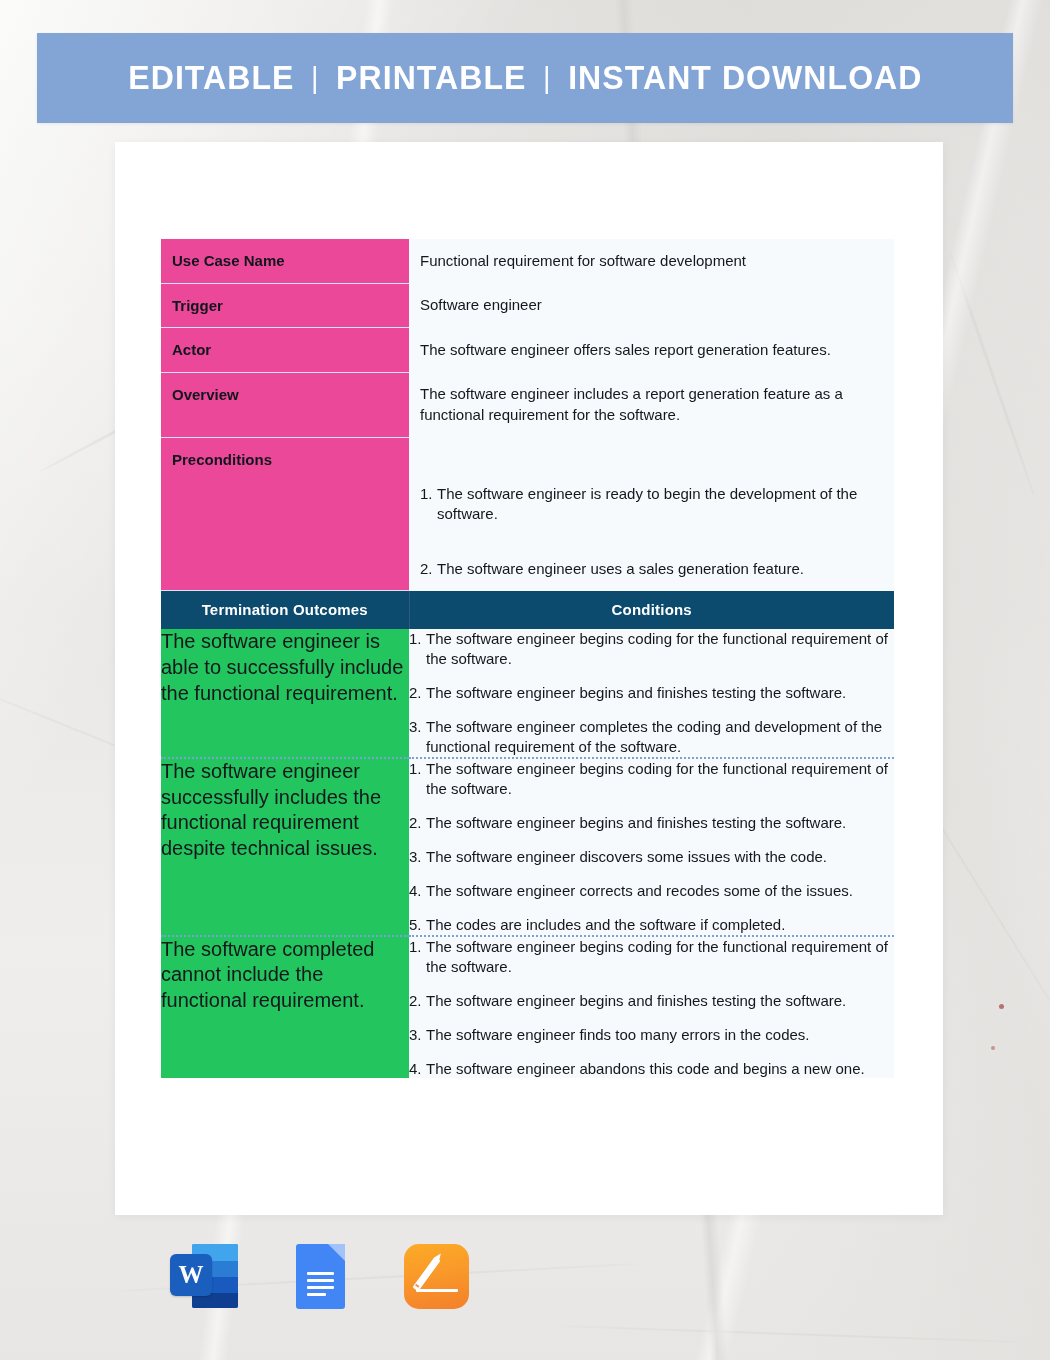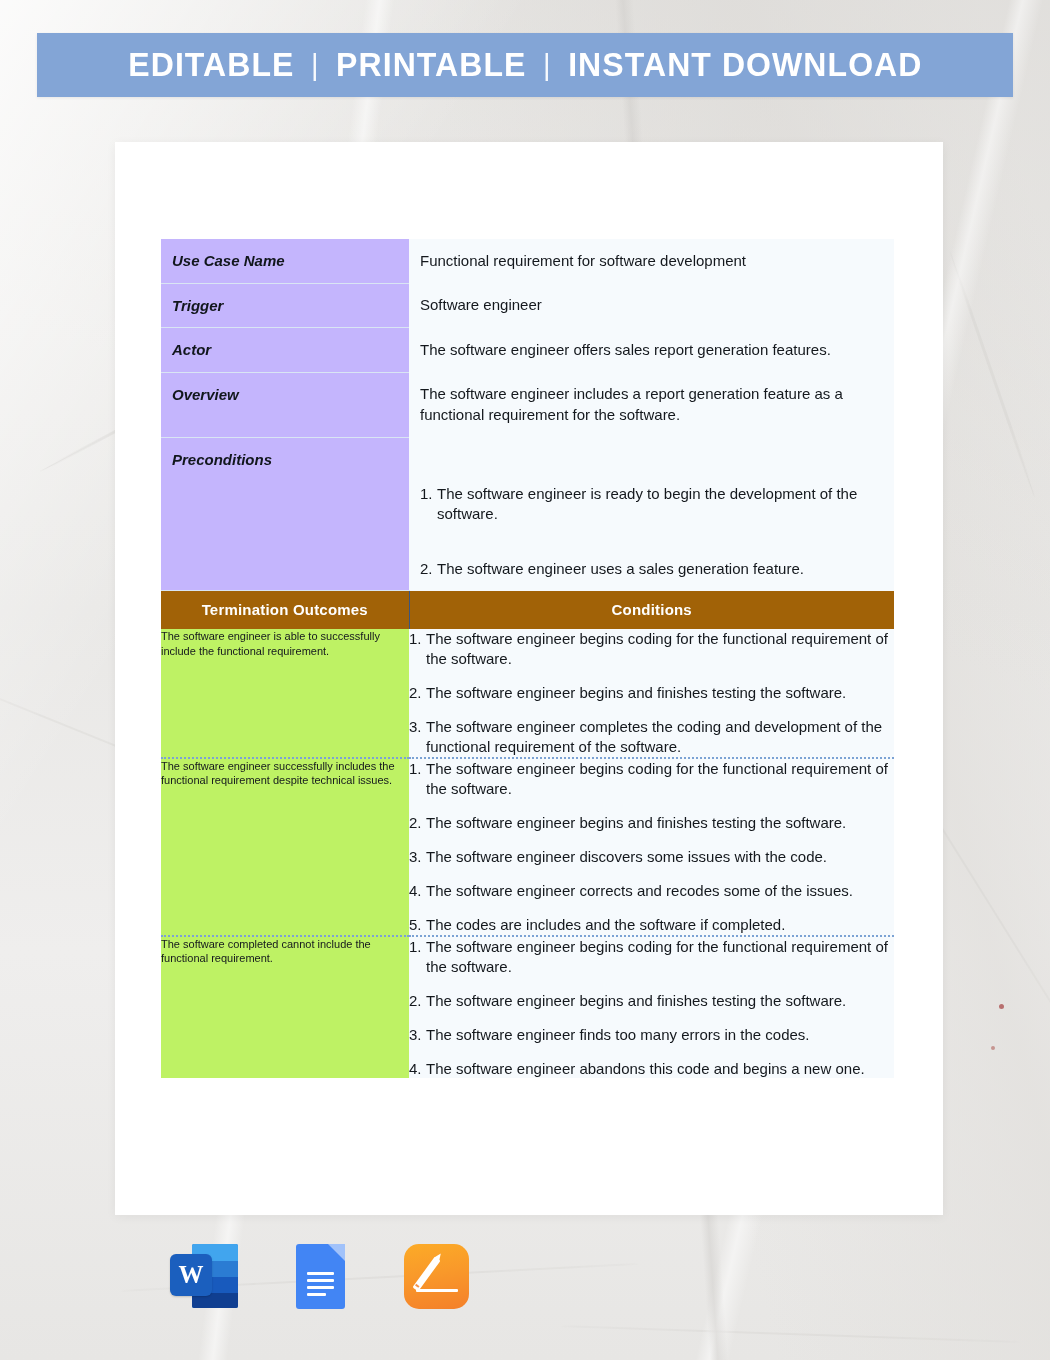--- a/index.html
+++ b/index.html
@@ -46,21 +46,21 @@
     position: absolute;
     border-radius: 50%;
   }
 
   
   .banner {
     position: absolute;
     left: 37px;
     top: 33px;
     width: 976px;
-    height: 64px;
+    height: 90px;
     background: #83a5d6;
     display: flex;
     align-items: center;
     justify-content: center;
     box-shadow: 0 1px 3px rgba(0,0,0,0.07);
   }
   .banner-text {
     color: #ffffff;
     font-size: 33px;
     font-weight: bold;
@@ -97,22 +97,21 @@
     width: 733px;
     border-collapse: collapse;
     table-layout: fixed;
   }
   .uc-table td {
     vertical-align: top;
     padding: 0;
   }
   .col-label {
     width: 248px;
-    background: #c4b5fd;
-    font-style: italic;
+    background: #ec4899;
   }
   .col-value {
     width: 485px;
     background: #f6fafd;
   }
 
   
   tr.info-row td.col-label {
     border-bottom: 1px solid #d9e5f4;
   }
@@ -128,42 +127,42 @@
   }
   .value-cell-inner {
     font-size: 15px;
     color: #14181d;
     padding: 12px 16px 12px 11px;
     line-height: 1.36;
   }
 
   
   .hdr td {
-    background: #a16207;
+    background: #0c4a6e;
     color: #ffffff;
     font-size: 15px;
     font-weight: bold;
     text-align: center;
     padding: 10px 0 11px;
     letter-spacing: 0.2px;
   }
   .hdr td.hdr-left {
     border-right: 1px solid #3a5580;
   }
 
   
   .outcome-row td {
     padding: 0;
   }
   .outcome-row.has-divider td {
     border-top: 2px dotted #7ba2d4;
   }
   .outcome-left {
-    background: #bef264;
-    font-size: 11px;
+    background: #22c55e;
+    font-size: 20px;
     color: #14181d;
     line-height: 1.28;
     padding: 12px 14px 14px 11px;
   }
   .outcome-right {
     background: #f6fafd;
     padding: 11px 14px 14px 11px;
   }
 
   ol.cond-list {

